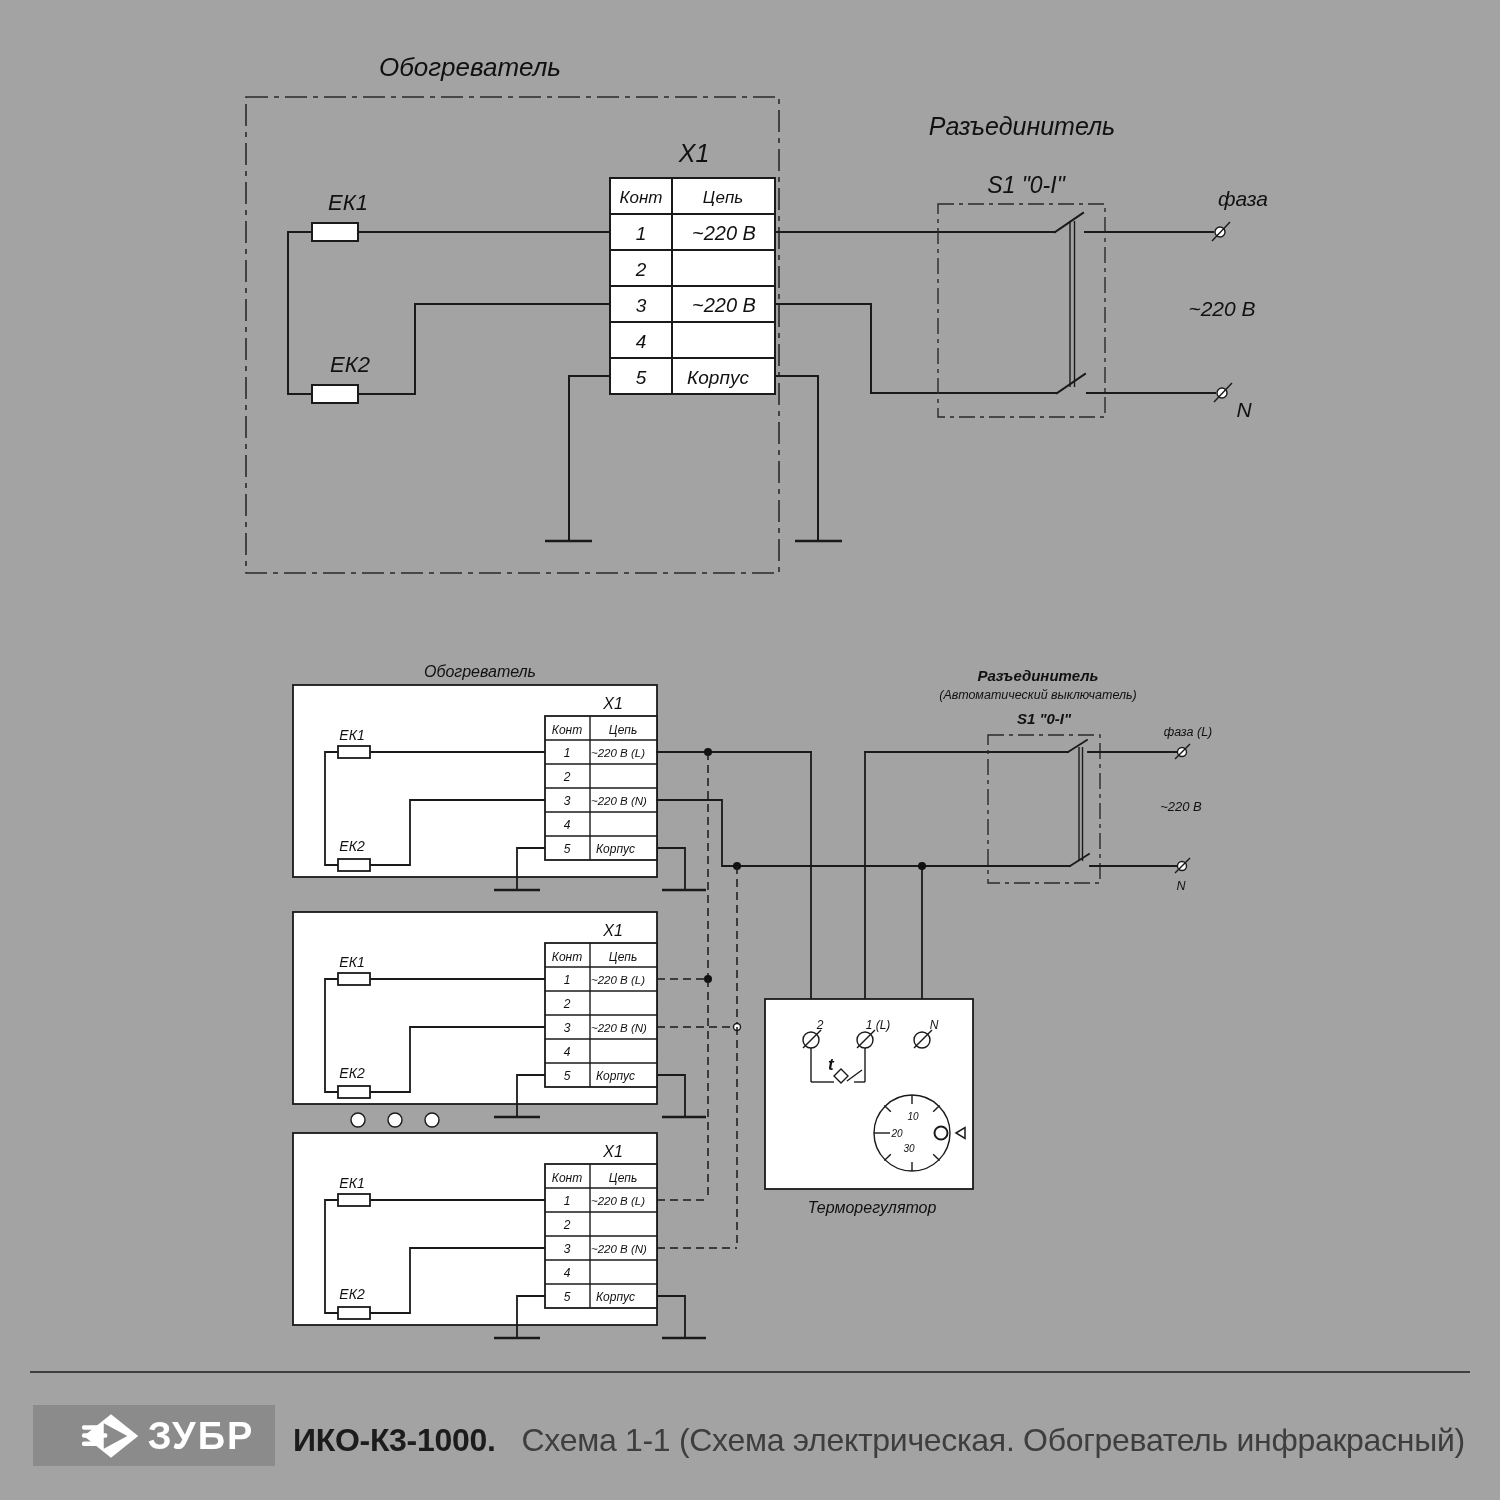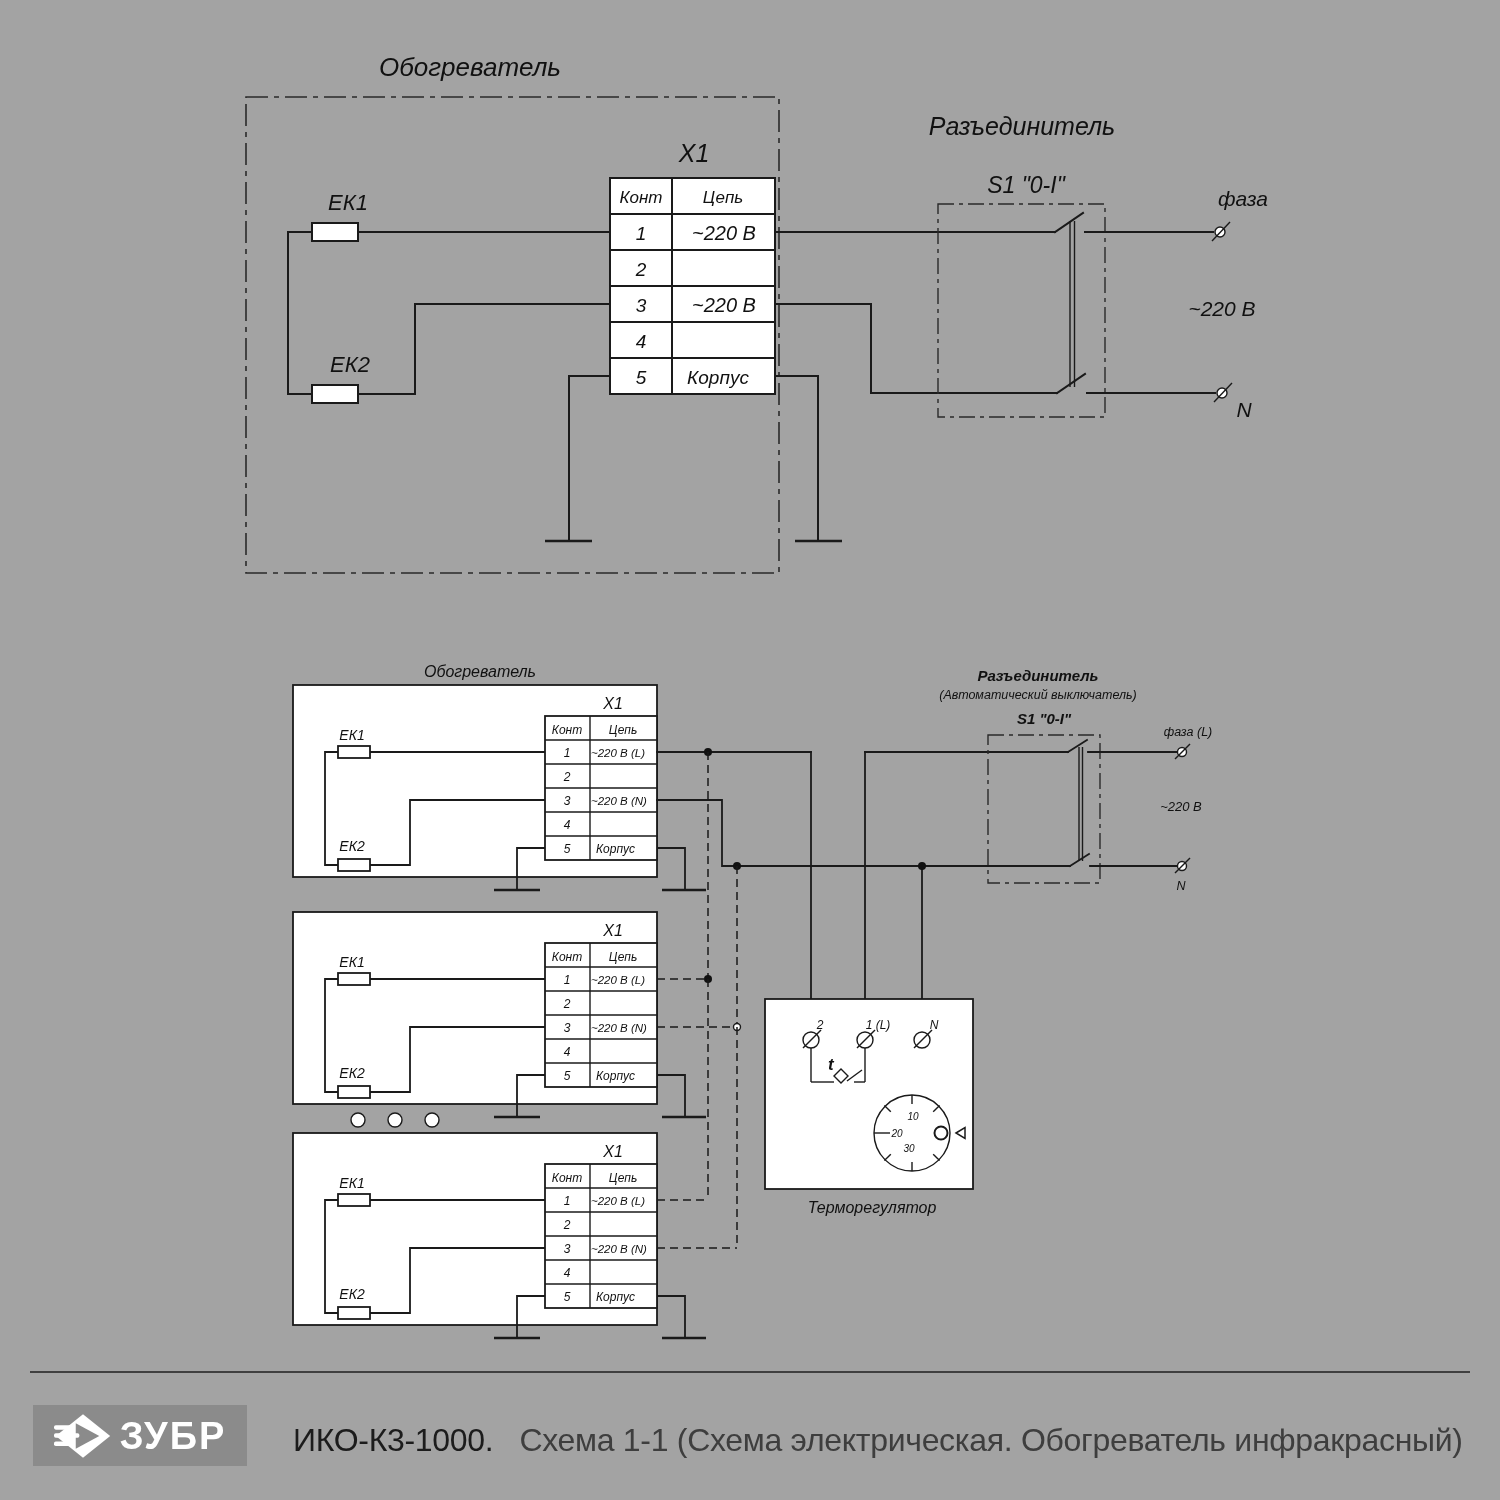--- a/index.html
+++ b/index.html
@@ -11,25 +11,25 @@
   .ln13{stroke:#1a1a1a;stroke-width:1.4;fill:none;}
   .gnd{stroke:#1a1a1a;stroke-width:2.6;fill:none;}
   .dashdot{stroke:#2a2a2a;stroke-width:1.6;fill:none;stroke-dasharray:22 6 5 6;}
   .dashdot2{stroke:#2a2a2a;stroke-width:1.4;fill:none;stroke-dasharray:16 5 4 5;}
   .dashed{stroke:#1a1a1a;stroke-width:1.5;fill:none;stroke-dasharray:8 5;}
   .white{fill:#ffffff;}
   .dot{fill:#111;}
   .anchor-mid{text-anchor:middle;}
   #footer-line{position:absolute;left:30px;top:1371px;width:1440px;height:2px;background:#3f3f3f;}
   #logo-box{position:absolute;left:33px;top:1405px;width:214px;height:61px;background:#8b8b8b;
-            display:flex;align-items:center;justify-content:center;gap:8px;}
+            display:flex;align-items:center;justify-content:center;gap:8px;padding-left:28px;}
   #logo-text{color:#ffffff;font-weight:700;font-size:38px;letter-spacing:2px;line-height:1;}
   #footer-caption{position:absolute;left:293px;top:1422px;width:1190px;white-space:nowrap;
                   font-size:32px;letter-spacing:-0.3px;}
-  #footer-model{font-weight:400;color:#1c1c1c;}
+  #footer-model{font-weight:700;color:#1c1c1c;}
   #footer-desc{font-weight:300;color:#3e3e3e;margin-left:26px;}
 </style>
 </head>
 <body>
 
 <div id="canvas">
 
 <svg width="1500" height="1500" viewBox="0 0 1500 1500">
 
   <defs>

